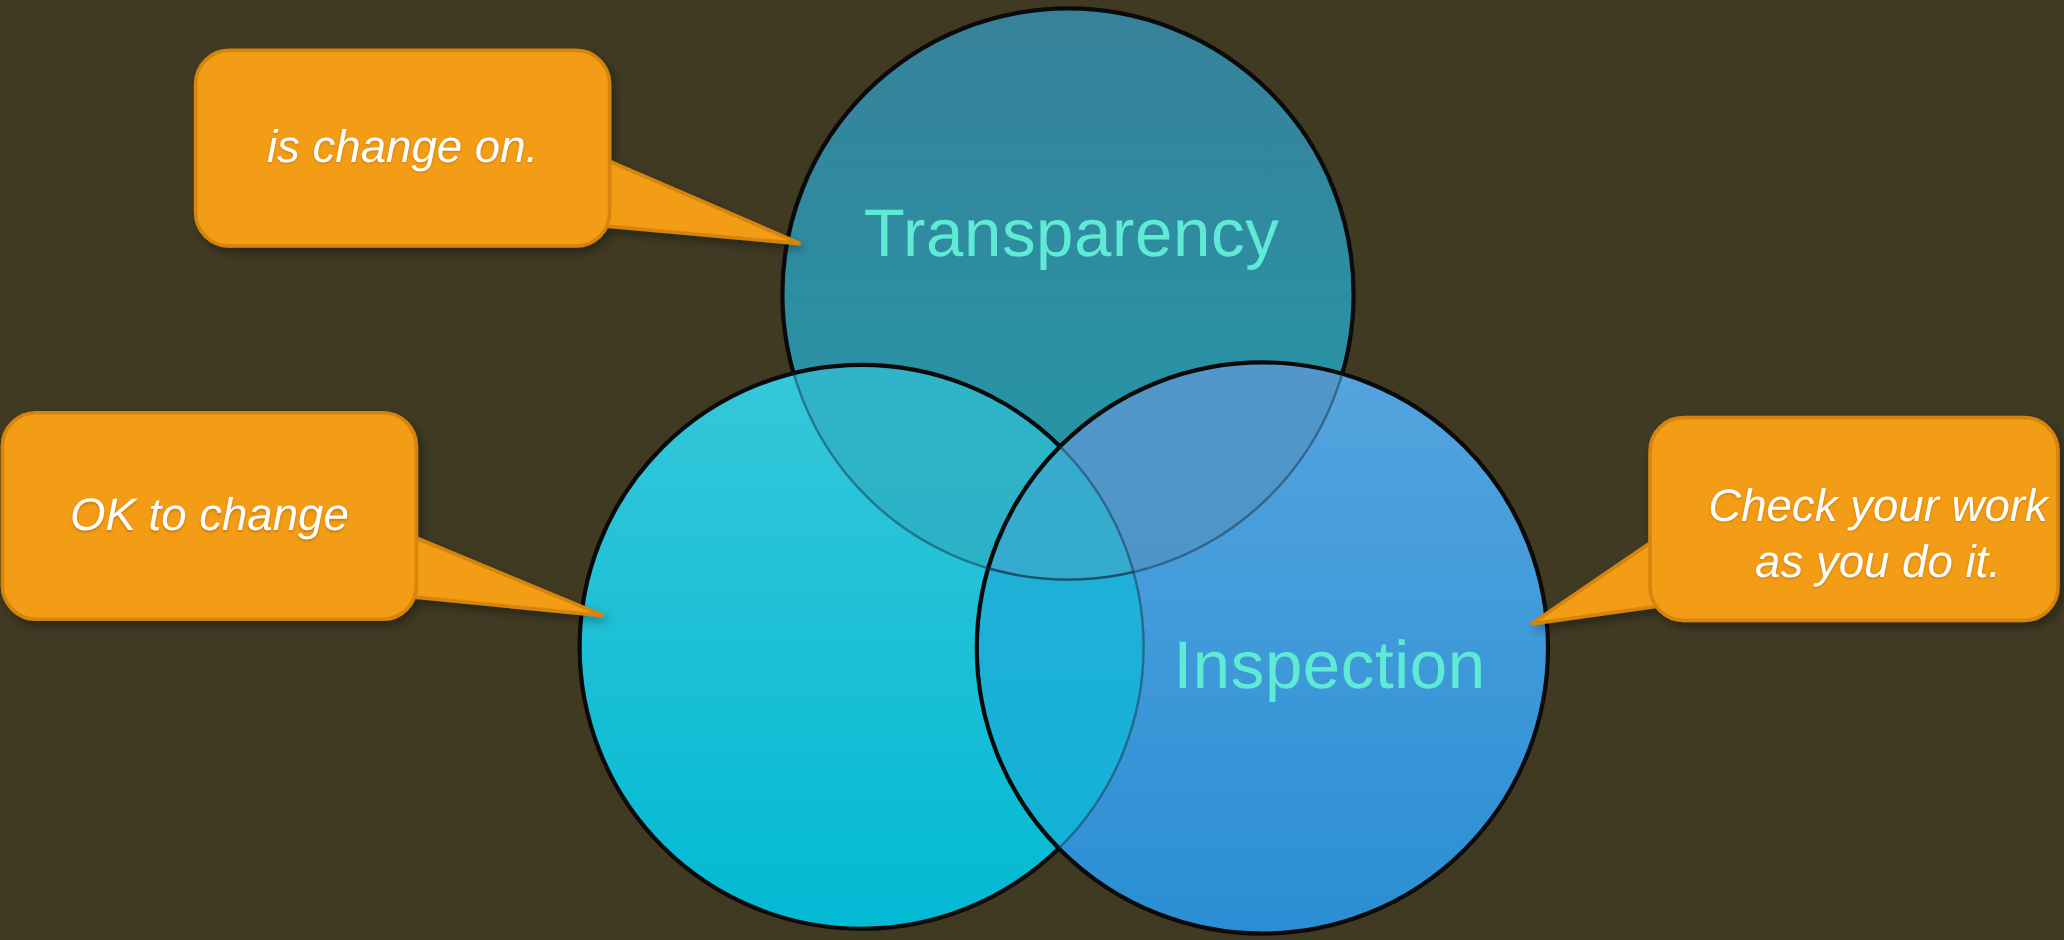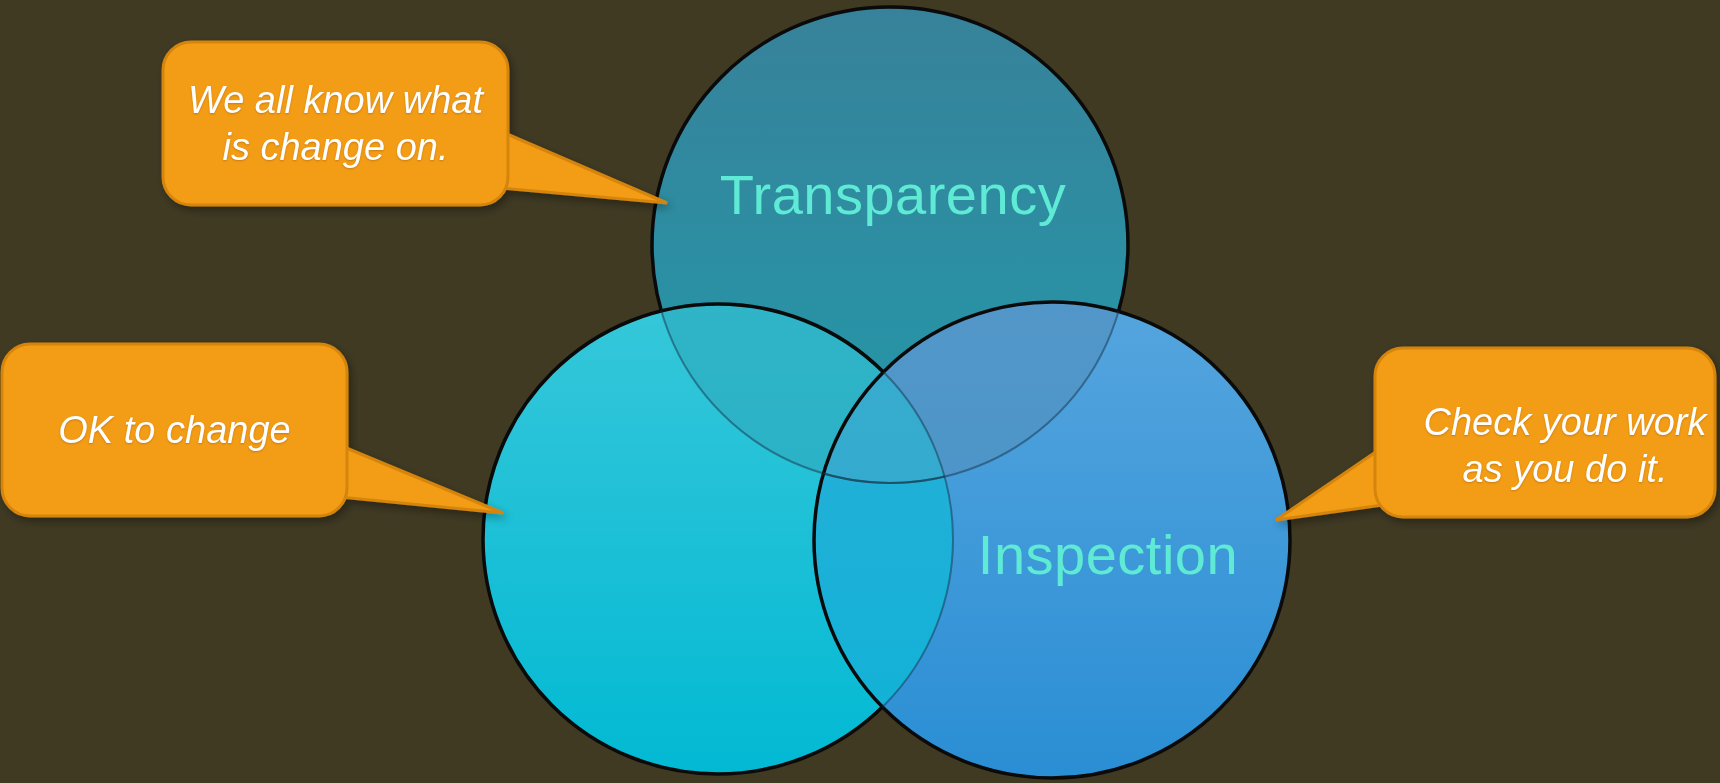--- a/index.html
+++ b/index.html
@@ -145,21 +145,20 @@
     <g filter="url(#calloutShadow)">
       <polygon points="1383,447 1276,520 1383,505" stroke-width="3" stroke-linejoin="miter" fill="#F39C12" stroke="#D5850C"></polygon>
       <rect x="1375" y="348" width="340" height="169" rx="28" ry="28" stroke-width="3" fill="#F39C12" stroke="#D5850C"></rect>
     </g>
   </svg>
 
   <div class="circle-label" style="left:893px; top:194px;">Transparency</div>
   <div class="circle-label" style="left:1108px; top:554px;text-align:center;">Inspection</div>
 
   <div class="callout-text" style="left:163px; top:42px; width:345px; height:163px;">
-    <span>We all know what</span>
     <span>is change on.</span>
   </div>
   <div class="callout-text" style="left:2px; top:344px; width:345px; height:172px;">
     <span>OK to change</span>
   </div>
   <div class="callout-text" style="left:1375px; top:348px; width:340px; height:196px;margin-left:20px;">
     <span>Check your work</span>
     <span>as you do it.</span>
   </div>
 

